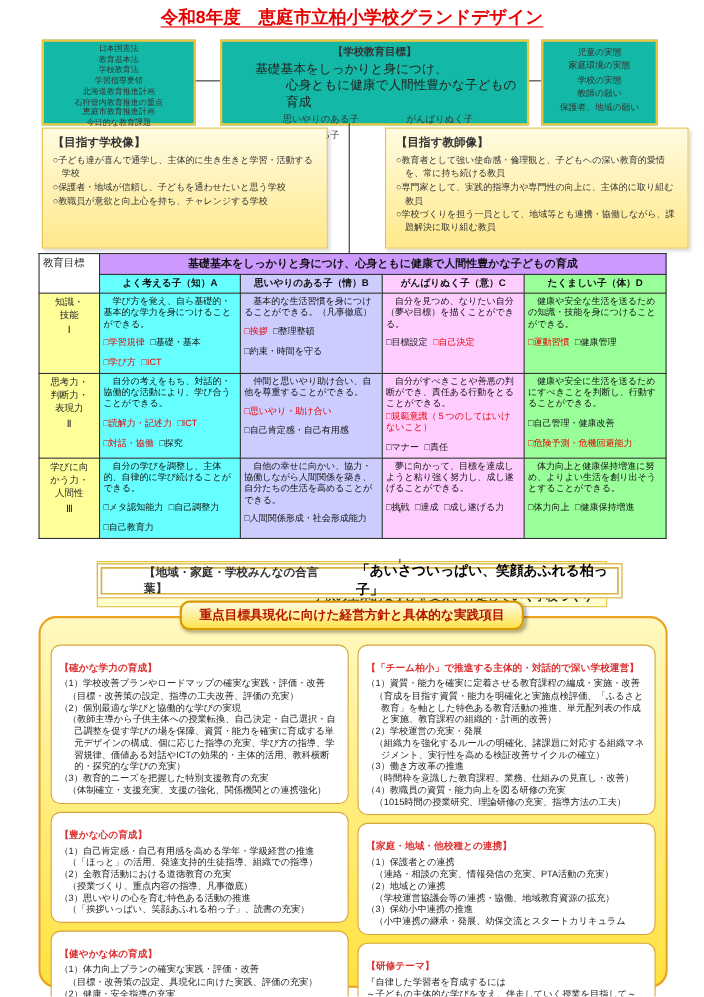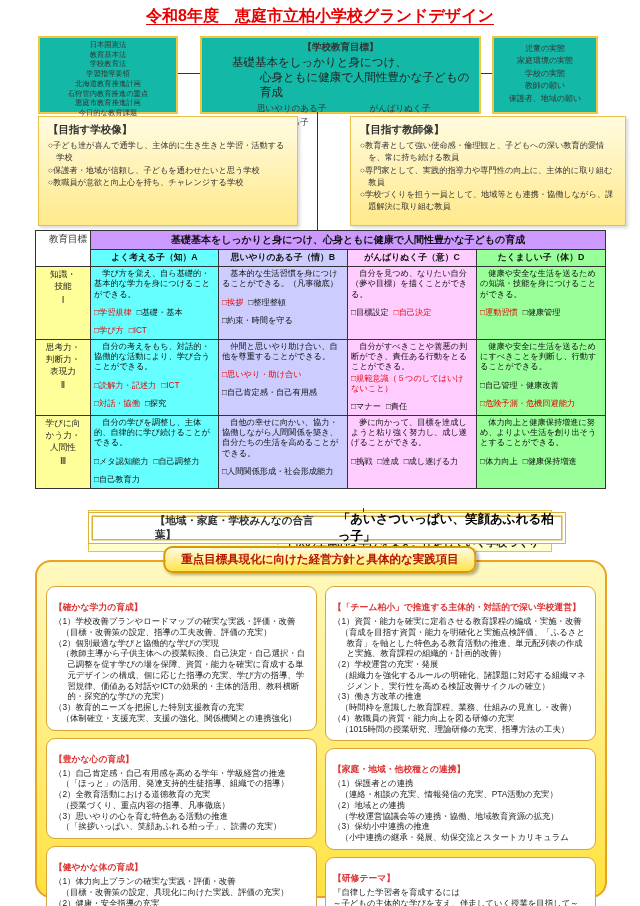--- a/index.html
+++ b/index.html
@@ -29,42 +29,42 @@
   background:linear-gradient(180deg,#fffbe0 0%,#ffe98a 100%);
   border:1.5px solid #e8c04a; padding:6px 9px; box-shadow:2px 2px 3px rgba(0,0,0,.15); }
 .sv { left:38px; width:260px; }
 .tv { left:322px; width:276px;margin-left:28px; }
 .vhead { font-size:10.5px; font-weight:bold; color:#333; margin-bottom:3px; }
 .vitem { font-size:8.2px; line-height:1.5; color:#333; padding-left:1em; text-indent:-1em; }
 
 .gtable { left:35px; top:230px; width:570px; border-collapse:collapse; table-layout:fixed;
   border:1.5px solid #333; }
 .gtable td, .gtable th { border:1px solid #333; vertical-align:top; padding:2px 3px; }
-.corner { background:#fff; text-align:right; font-size:9.5px; color:#333; padding-top:4px; }
+.corner { background:#fff; text-align:left; font-size:9.5px; color:#333; padding-top:4px; }
 .banner { background:#cc99ff; text-align:center; font-size:10px; font-weight:bold; color:#111; }
 .chead { text-align:center; font-size:8.8px; font-weight:bold; color:#111; padding-top:2px; }
 .ca { background:#66ffff; } .cb { background:#ccccff; } .cc { background:#ffccff; } .cd { background:#99ff99; }
 .rl { background:#ffff99; text-align:center; font-size:8.6px; color:#222; padding-top:6px; }
 .rl-t { white-space:pre-line; }
 .rl-n { margin-top:2px; font-size:9px; }
 .desc { font-size:8.2px; line-height:1.25; color:#111; text-indent:1em; }
 .tags { margin-top:1px; }
 .tag { display:inline-block; font-size:8.2px; line-height:1.25; margin-right:5px; color:#111; }
 .rd { color:#e60000; }
 
 .mfbox { left:88px; top:466px; width:464px; height:42px; background:#ffffcc;
   border:1.5px solid #e8c04a; padding:4px 8px 0 14px;margin-top:44px; }
 .mf-label { font-size:10.5px; font-weight:bold; color:#333; }
 .mf-main { font-size:13px; font-weight:bold; color:#000; margin-left:8px; }
 .mf-sub { font-size:10.5px; font-weight:bold; color:#222; padding-left:168px; margin-top:2px; }
 
 .slbox { left:88px; top:512px; width:478px; height:32px; background:#fff;
   border:1px solid #d9b23a; box-shadow:inset 0 0 0 2.5px #fff, inset 0 0 0 4px #d9b23a;
   display:flex; align-items:center; padding-left:42px; gap:22px; }
-.sl-label { font-size:10.5px; font-weight:bold; color:#333;margin-left:24px; }
+.sl-label { font-size:10.5px; font-weight:bold; color:#333; }
 .sl-text { font-size:12.5px; font-weight:bold; color:#000; }
 
 .badge { top:546px; left:50%; transform:translateX(-50%); z-index:3; white-space:nowrap;
   font-size:11.5px; font-weight:bold; color:#b51500; padding:4px 16px;
   background:linear-gradient(180deg,#fffbe2,#ffe44e); border:2px solid #d89a00; border-radius:9px;
   box-shadow:2px 2px 3px rgba(0,0,0,.3); }
 
 .container { left:35px; top:560px; width:572px; height:338px; border-radius:16px;
   border:2px solid #eaa31e; background:linear-gradient(180deg,#fff9c0,#ffe23e);
   display:flex; gap:8px; padding:24px 9px 10px; }

